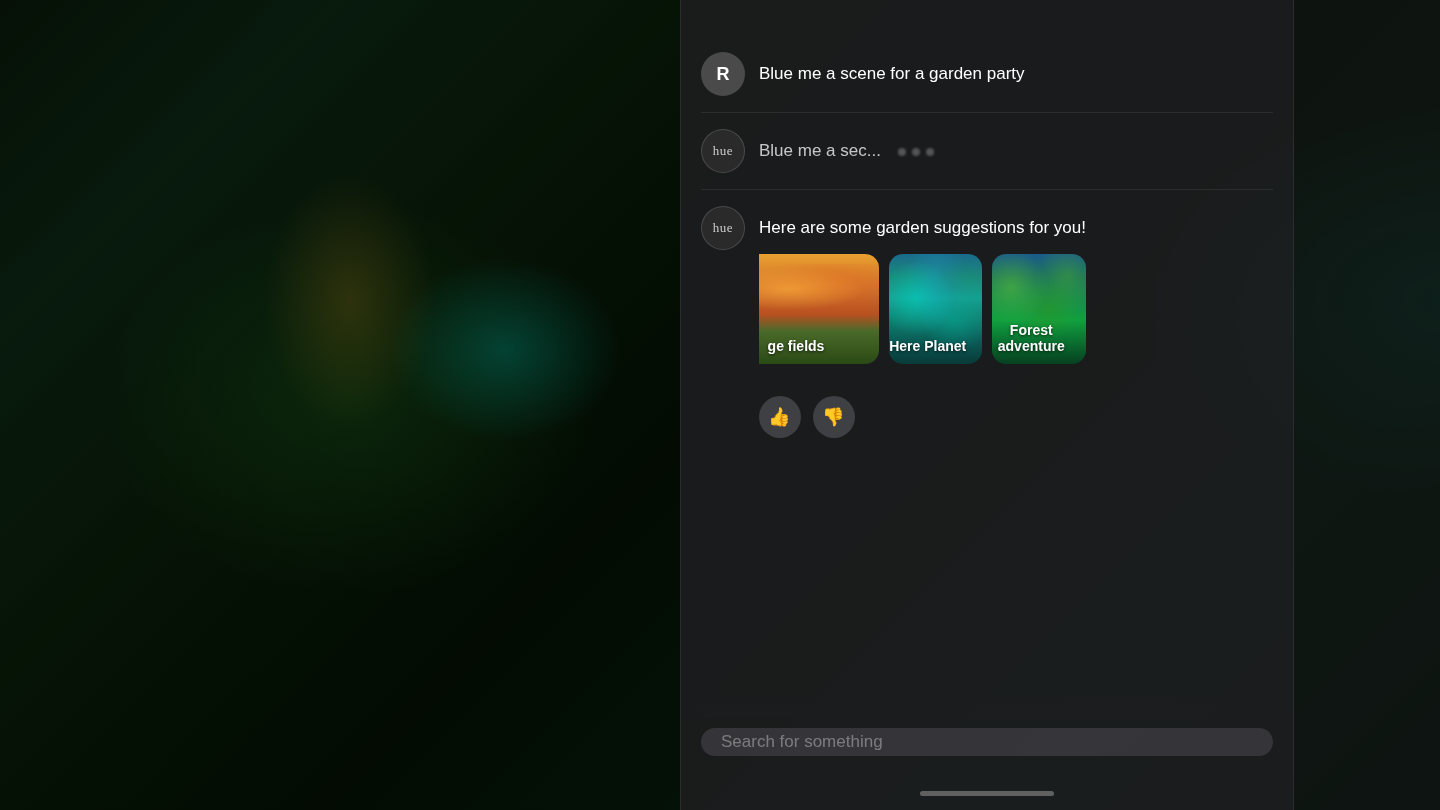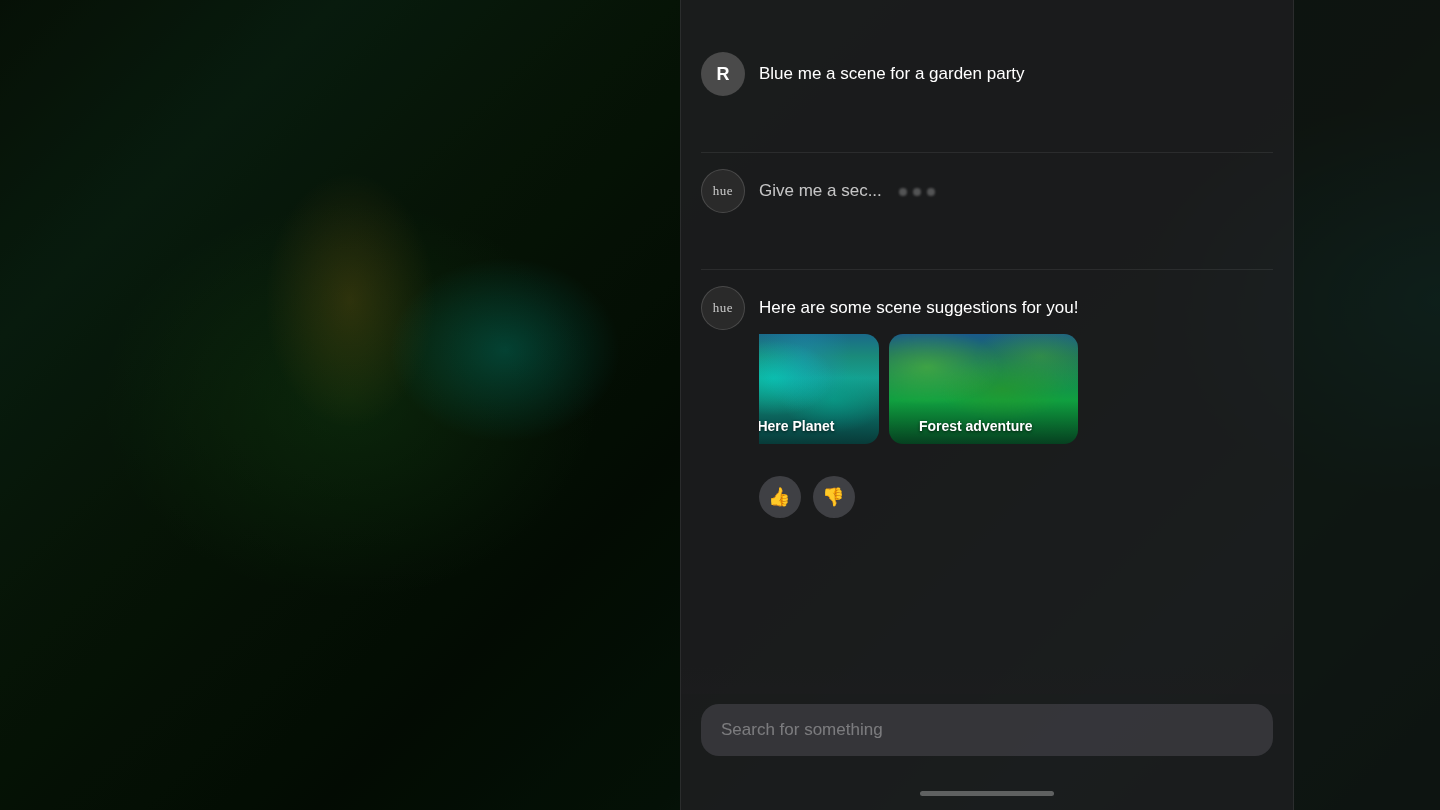--- a/index.html
+++ b/index.html
@@ -119,21 +119,20 @@
     
     .message-row {
       display: flex;
       align-items: flex-start;
       gap: 14px;
       padding: 16px 0;
     }
 
     .message-row + .message-row {
       border-top: 1px solid rgba(255,255,255,0.08);
-      margin-top: 40px;
     }
 
     
     .avatar {
       width: 44px;
       height: 44px;
       border-radius: 50%;
       flex-shrink: 0;
       display: flex;
       align-items: center;
@@ -326,21 +325,21 @@
     .search-container {
       padding: 10px 20px 20px;
       flex-shrink: 0;
     }
 
     .search-bar {
       width: 100%;
       background: rgba(60, 60, 65, 0.8);
       border: none;
       border-radius: 18px;
-      padding: 16px 20px;
+      padding: 4px 20px;
       color: rgba(255,255,255,0.45);
       font-size: 17px;
       outline: none;
       cursor: text;
     }
 
     .search-bar::placeholder {
       color: rgba(255,255,255,0.35);
     }
 
@@ -409,38 +408,42 @@
         <span>R</span>
       </div>
       <div class="message-text">Blue me a scene for a garden party</div>
     </div>
 
     <div class="message-row">
       <div class="avatar avatar-hue">
         <span class="hue-logo">hue</span>
       </div>
       <div class="message-text secondary-text">
-        <span>Give me a sec...</span>
+        <span>Blue me a sec...</span>
         <span class="loading-dots">
           <span class="loading-dot"></span>
           <span class="loading-dot"></span>
           <span class="loading-dot"></span>
         </span>
       </div>
     </div>
 
     <div class="message-row">
       <div class="avatar avatar-hue">
         <span class="hue-logo">hue</span>
       </div>
       <div class="suggestions-section">
-        <div class="suggestions-label">Here are some scene suggestions for you!</div>
+        <div class="suggestions-label">Here are some garden suggestions for you!</div>
 
         <div class="scene-cards-container">
 
+          <div class="scene-card scene-orange">
+            <div class="scene-clouds-orange"></div>
+            <div class="scene-label">ge fields</div>
+          </div>
 
           <div class="scene-card scene-blue">
             <div class="scene-water-blue"></div>
             <div class="scene-label">Here Planet</div>
           </div>
 
           <div class="scene-card scene-forest">
             <div class="scene-forest-detail"></div>
             <div class="scene-label">Forest adventure</div>
           </div>

